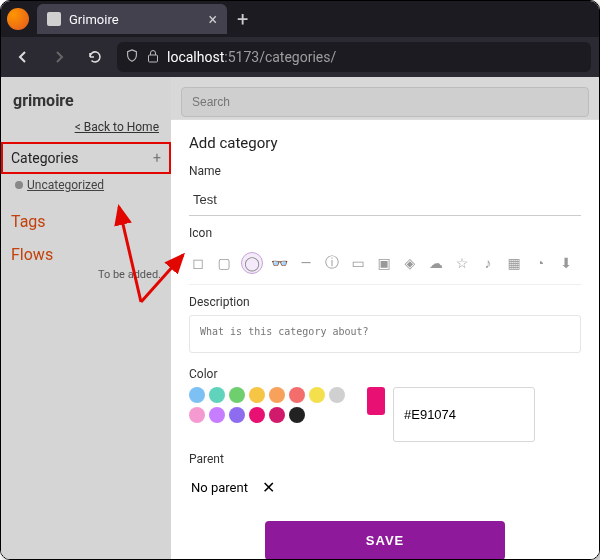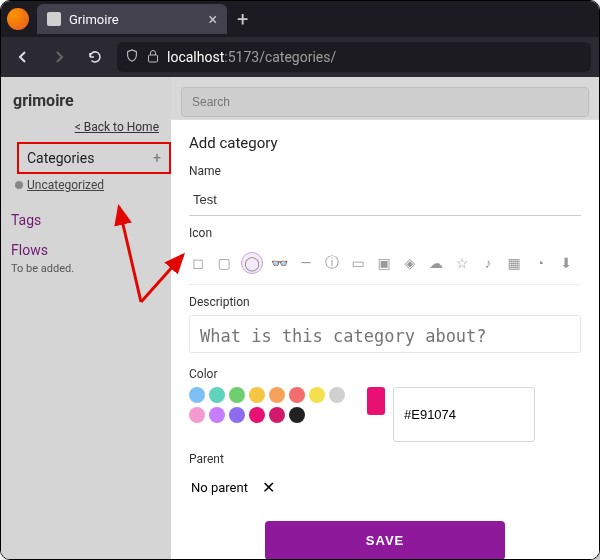--- a/index.html
+++ b/index.html
@@ -16,37 +16,37 @@
   .nav-btn { width: 28px; height: 28px; display:flex; align-items:center; justify-content:center; color: #ccc; cursor:pointer; border-radius:4px;}
   .nav-btn.disabled { color: #666; }
   .urlbar { flex: 1; background: #1c1b22; border-radius: 6px; height: 30px; display: flex; align-items: center; padding: 0 8px; gap: 8px; color: #fbfbfe; font-size: 14px; }
   .urlbar .shield, .urlbar .lock { color: #bbb; font-size: 13px; }
   .url-host { color: #fff; }
   .url-path { color: #9e9e9e; }
   .content { position: relative; display: flex; height: calc(100% - 76px); background: #d0d0d0; }
   .sidebar { width: 170px; background: #d5d5d5; padding: 10px 0 0 0; font-size: 13px; color: #333; }
   .brand { font-weight: bold; font-size: 16px; padding: 4px 12px 10px; color: #333;}
   .backhome { text-align: right; padding: 0 12px 8px; font-size: 12px; text-decoration: underline; color: #333; cursor:pointer;}
-  .side-categories { border: 2px solid #e10600; display:flex; justify-content:space-between; align-items:center; padding: 6px 8px; font-size: 14px; color:#222; cursor:pointer;margin-left:16px;}
+  .side-categories { border: 2px solid #e10600; display:flex; justify-content:space-between; align-items:center; padding: 6px 8px; font-size: 14px; color:#222; cursor:pointer;}
   .side-categories .plus { color:#777; font-size: 14px;}
   .uncat { padding: 4px 8px 10px 14px; font-size: 12px; text-decoration: underline; color: #444; display:flex; align-items:center; gap:4px;}
   .dot { width:8px; height:8px; border-radius:50%; background:#888; display:inline-block;}
-  .side-label { padding: 10px 10px 4px; font-size: 14px; color:#701a75;}
-  .side-sub { padding: 0 10px 10px; font-size: 11px; color:#555;}
+  .side-label { padding: 10px 10px 4px; font-size: 16px; color:#c2410c;}
+  .side-sub { padding: 0 10px 10px; font-size: 11px; color:#555;text-align:right;}
   .main { flex: 1; background: #d8d8d8; position: relative; }
   .searchbar { margin: 10px 10px 0; width: calc(100% - 20px); background:#cfcfcf; border:1px solid #bdbdbd; border-radius:4px; height:30px; padding:0 10px; font-size:12px; color:#666;}
   .panel { position:absolute; top:42px; left:0; right:0; bottom:0; background:#fff; border-top:1px solid #ddd; padding: 14px 18px; overflow:hidden;}
   .panel h2 { font-size: 15px; font-weight: normal; margin-bottom: 12px; color:#222;}
   .field-label { font-size: 12px; color:#333; margin: 10px 0 6px; }
   .text-input { width: 100%; border: none; border-bottom: 1px solid #ccc; padding: 8px 4px; font-size: 13px; outline: none; color:#333;}
   .text-input::placeholder { color:#aaa; }
   .icon-row { display:flex; gap:8px; align-items:center; padding: 6px 0 10px; border-bottom:1px solid #eee; flex-wrap: nowrap; overflow:hidden;}
   .icon-opt { width:18px; height:18px; display:inline-flex; align-items:center; justify-content:center; color:#999; font-size:14px; cursor:pointer; flex-shrink:0;}
   .icon-opt.selected { border:1px solid #c7a4d8; border-radius:50%; background:#f4eaf9; width:22px; height:22px; color:#888;}
-  .desc-box { width:100%; border:1px solid #e5e5e5; border-radius:3px; padding:10px; font-size:17px; color:#aaa; height:38px; resize:none; outline:none;}
+  .desc-box { width:100%; border:1px solid #e5e5e5; border-radius:3px; padding:10px; font-size:10px; color:#aaa; height:38px; resize:none; outline:none;}
   .swatches { display:flex; flex-wrap:wrap; gap:4px; max-width: 170px; align-items:center;}
   .swatch { width:16px; height:16px; border-radius:50%; cursor:pointer;}
   .color-row { display:flex; align-items:flex-start; gap:8px; }
   .color-chip { width:18px; height:28px; border-radius:3px;}
   .color-input { border:1px solid #d7d7d7; border-radius:3px; padding:19px 10px; font-size:13px; width:142px; outline:none;}
   .parent-row { display:flex; align-items:center; gap:14px; font-size:13px; padding:6px 2px;}
   .parent-clear { font-size:16px; cursor:pointer;}
   .save-btn { display:block; margin: 18px auto 0; background:#8e1a9b; color:#fff; border:none; border-radius:4px; width: 240px; padding:12px 0; font-size:13px; letter-spacing:1px; font-weight:600; cursor:pointer;}
   .annotation { position:absolute; pointer-events:none; }
   svg.arrow { position:absolute; overflow:visible; }

